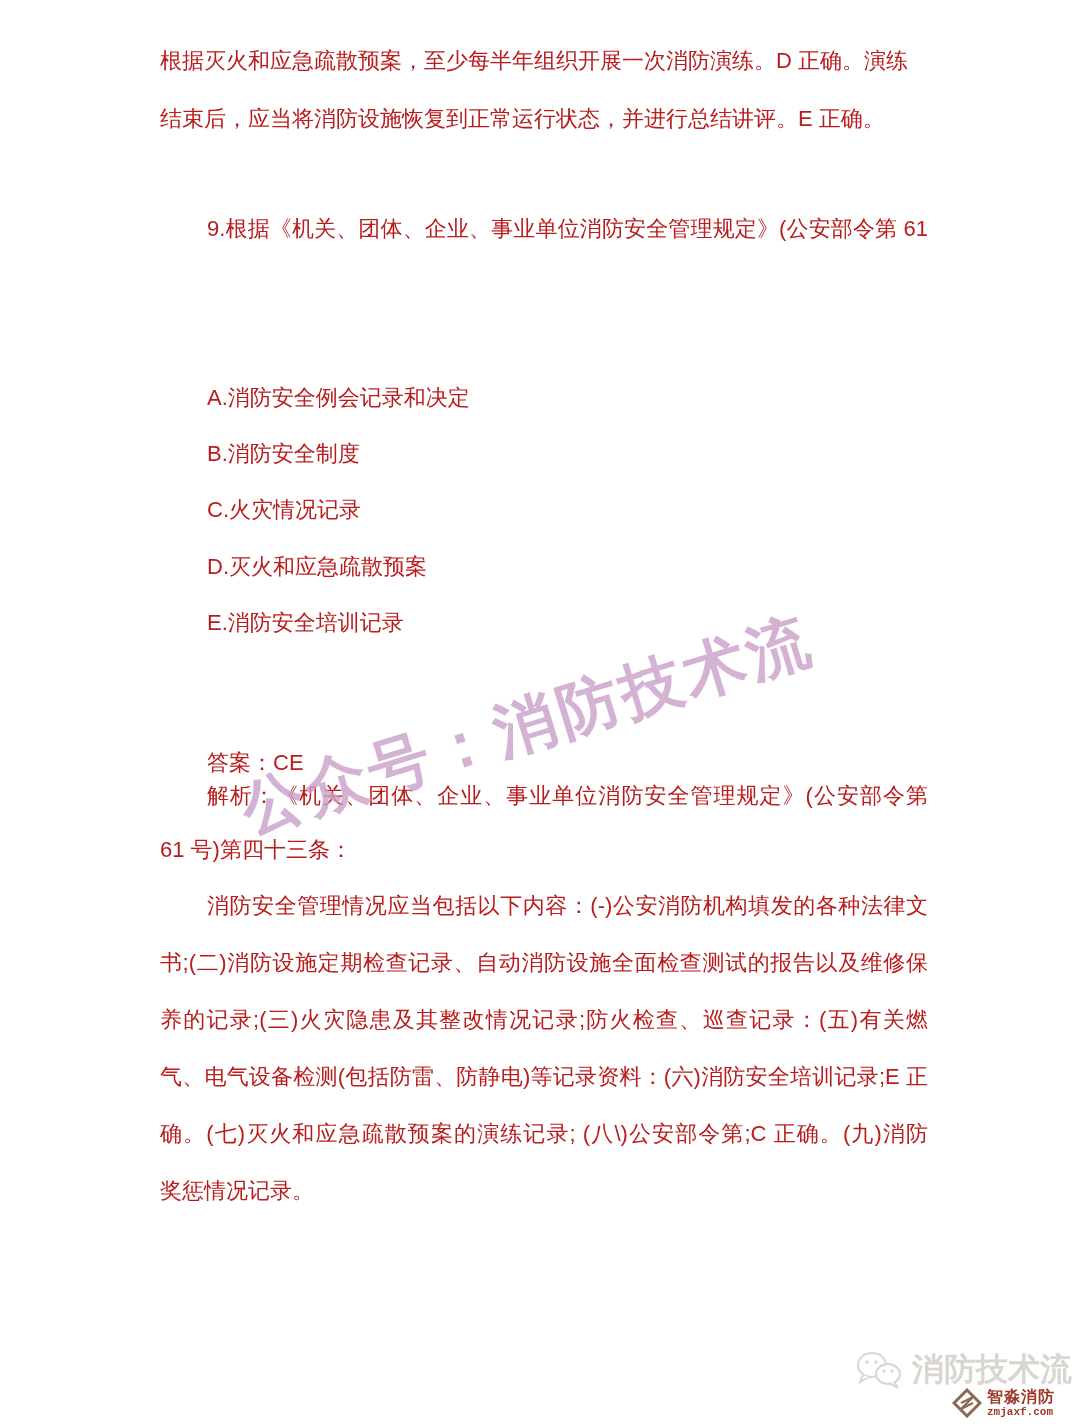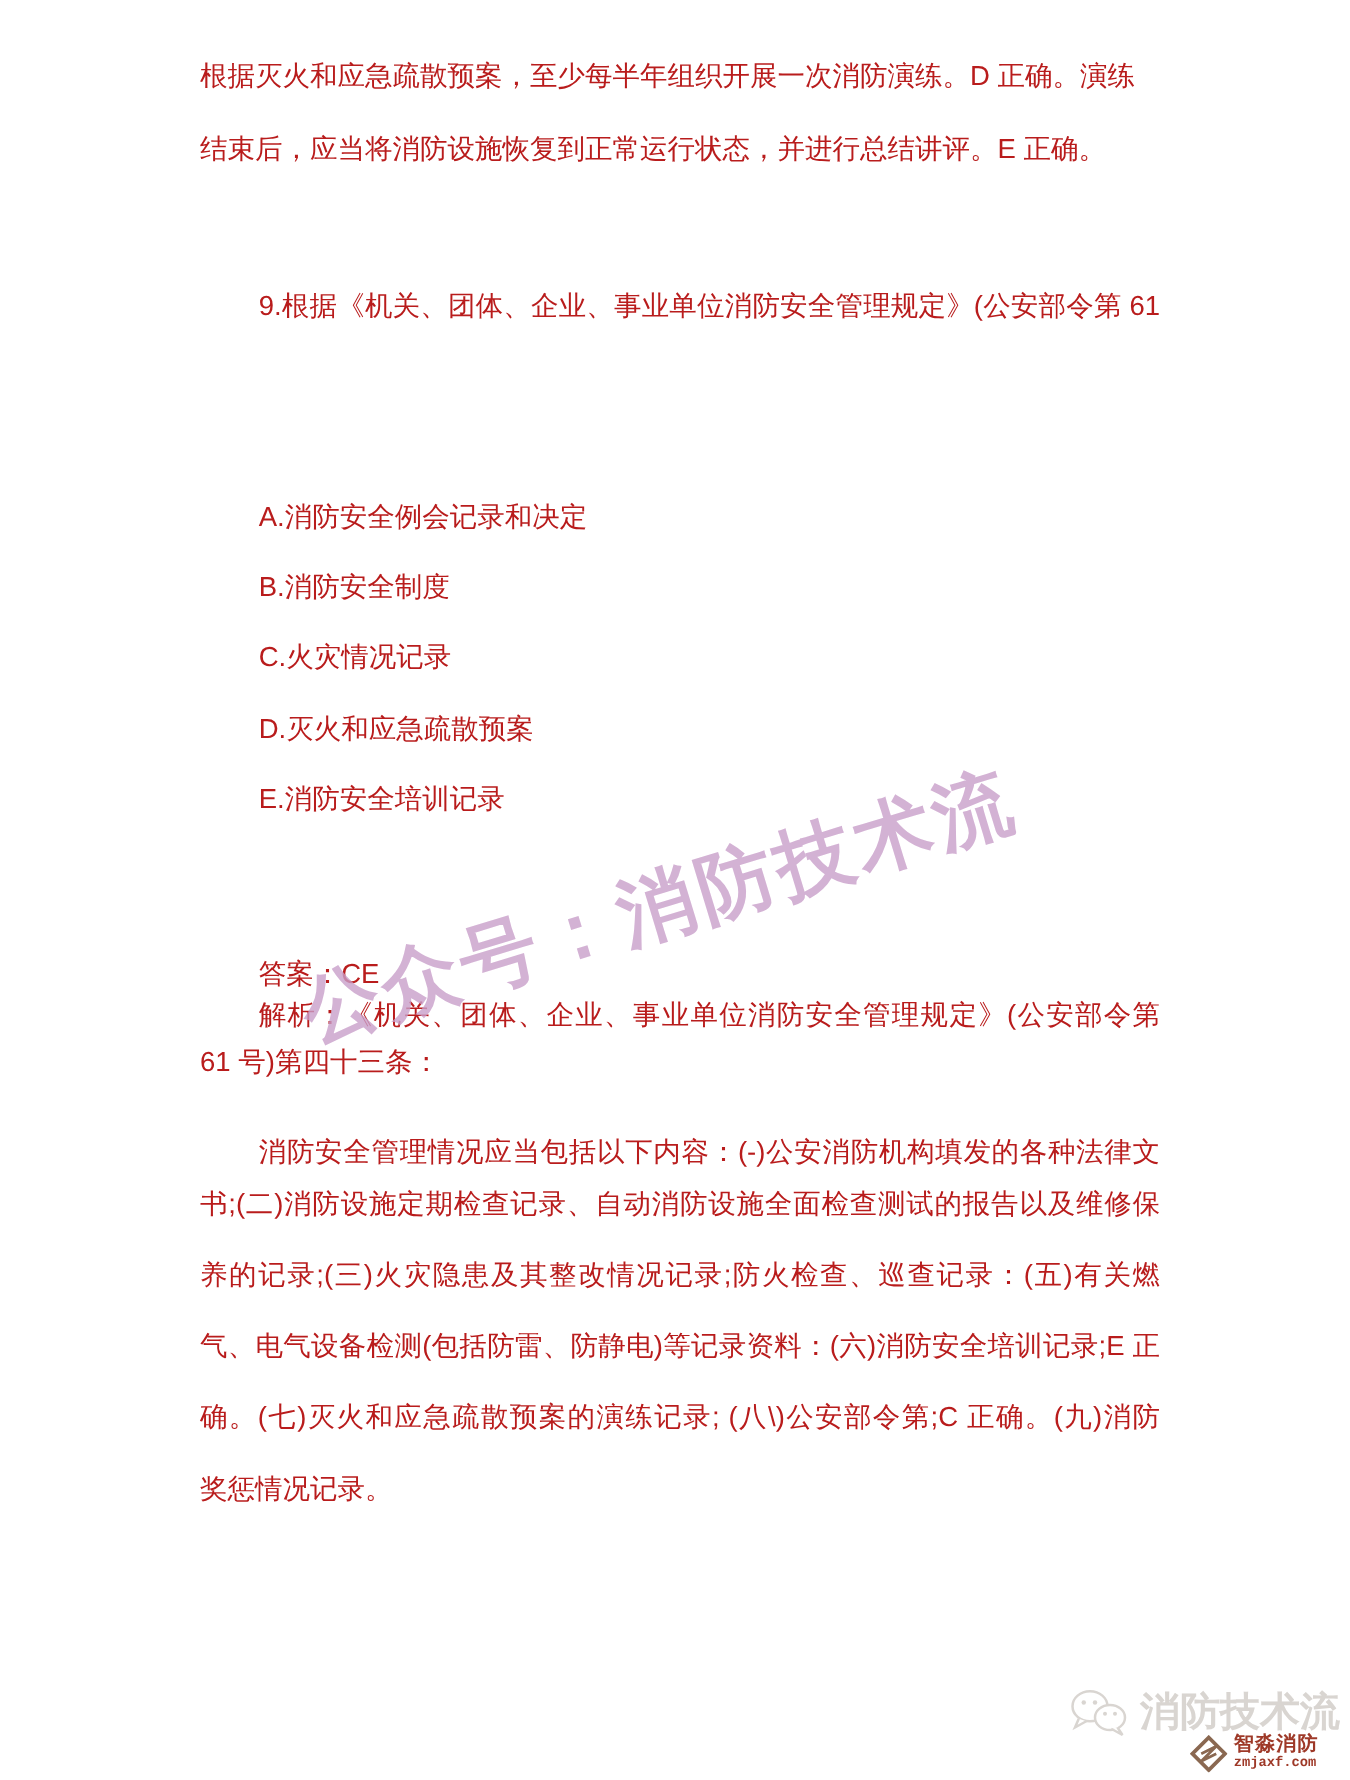--- a/index.html
+++ b/index.html
@@ -6,39 +6,39 @@
   body{
     width:1080px;height:1424px;position:relative;background:#ffffff;overflow:hidden;
     font-family:"Liberation Sans",sans-serif;
   }
   .page{position:absolute;inset:0;}
   .line{
     position:absolute;left:160px;right:152px;
     font-size:22px;line-height:29px;color:#b91c1c;
     white-space:nowrap;
   }
-  .ind{text-indent:47px;margin-top:16px;}
+  .ind{text-indent:47px;}
   .jus{text-align:justify;text-align-last:justify;white-space:normal;}
   .watermark{
     position:absolute;left:243px;top:770px;
     font-size:62px;font-weight:bold;letter-spacing:4px;
     color:#c99fca;opacity:.8;
     transform:rotate(-17deg);transform-origin:0 50%;
     white-space:nowrap;pointer-events:none;
   }
   .gray-mark{
     position:absolute;left:854px;top:1348px;
     display:flex;align-items:center;gap:6px;
   }
   .gray-mark .txt{
     font-size:32px;color:#d9d5d1;letter-spacing:0px;font-weight:bold;white-space:nowrap;
   }
   .brand{
     position:absolute;left:952px;top:1388px;
-    display:flex;align-items:flex-start;gap:5px;
+    display:flex;align-items:center;gap:5px;
   }
   .brand .col{display:flex;flex-direction:column;line-height:1;}
   .brand .name{font-size:16px;font-weight:bold;color:#9e3928;letter-spacing:1px;}
   .brand .url{font-size:11px;font-weight:bold;color:#9e3928;font-family:"Liberation Mono",monospace;margin-top:2px;}
 </style>
 </head>
 <body>
 
 <div class="page">
 

